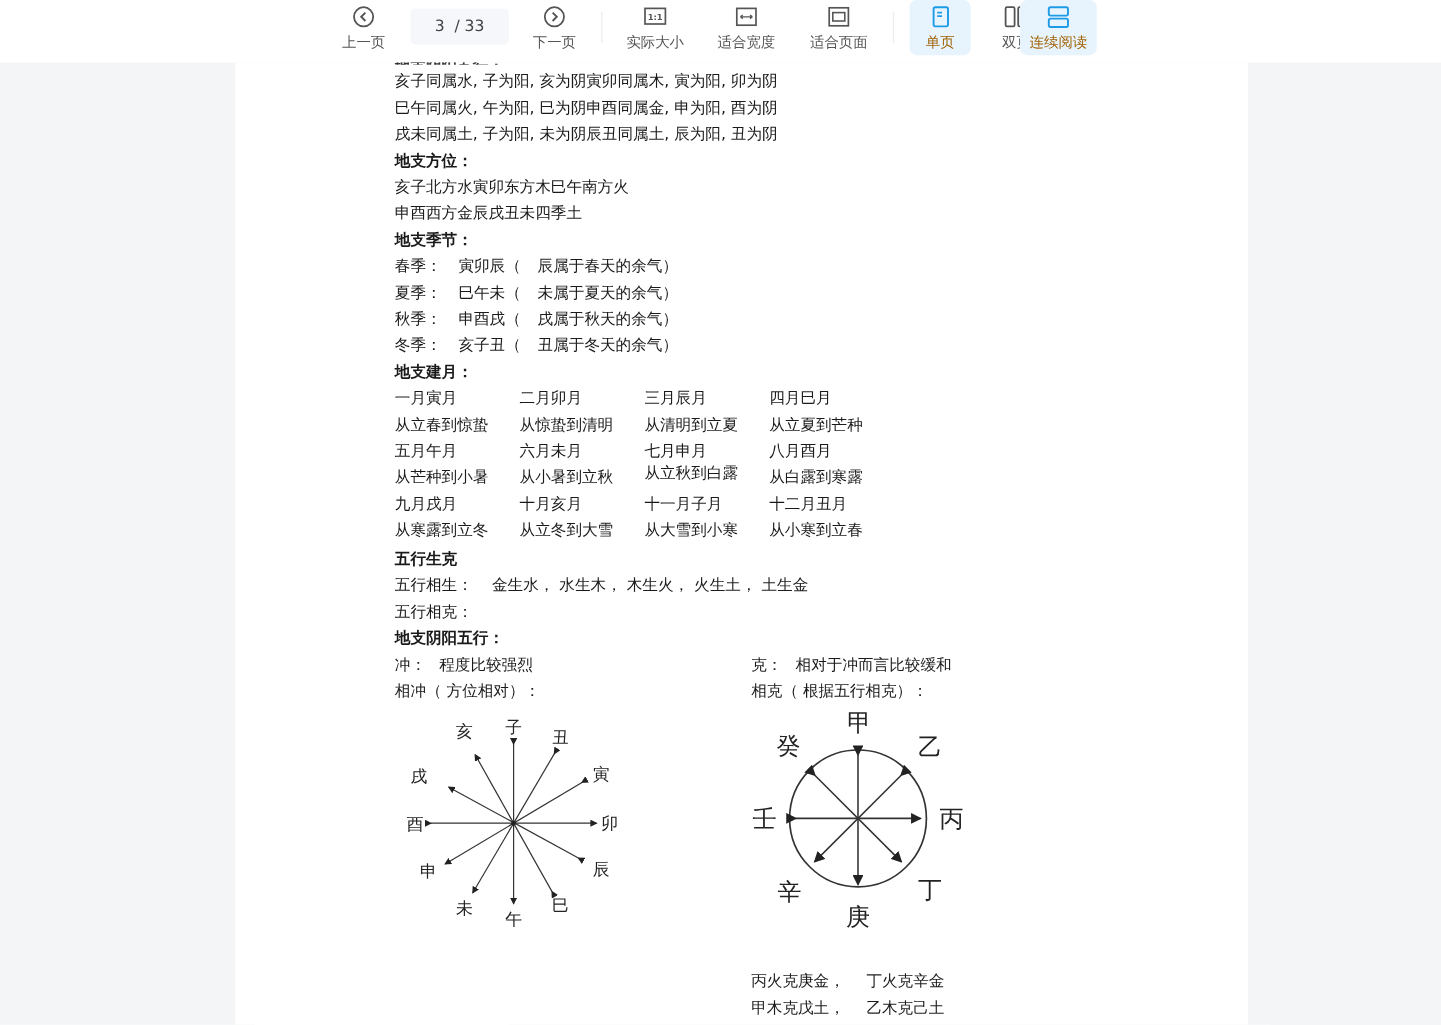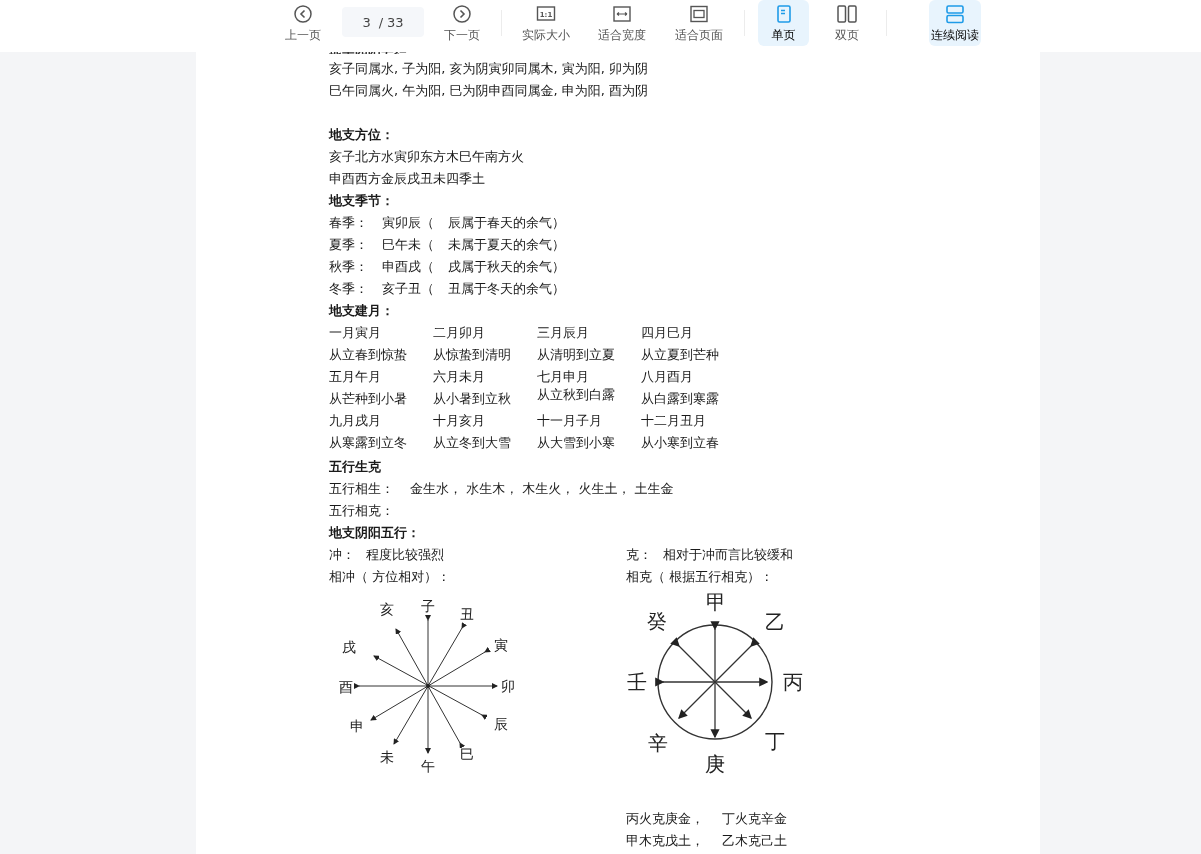--- a/index.html
+++ b/index.html
@@ -17,21 +17,21 @@
     z-index: 10;
   }
   .tb-btn {
     position: absolute; top: 0; height: 48px;
     display: flex; flex-direction: column; align-items: center; justify-content: flex-start;
     font-size: 12px; color: #555; cursor: pointer;
   }
   .tb-btn .ico { height: 22px; margin-top: 3px; display: flex; align-items: center; justify-content: center; }
   .tb-btn .lbl { margin-top: 2px; line-height: 16px; white-space: nowrap; }
   .tb-btn.active {
-    background: #e8f4fd; border-radius: 6px; color: #000000; text-align: center;
+    background: #e8f4fd; border-radius: 6px; color: #a16207; text-align: center;
   }
   .page-box {
     position: absolute; left: 342px; top: 7px; width: 82px; height: 30px;
     background: #f5f7fa; border-radius: 4px;
     font-size: 13px; color: #444;
     display: flex; align-items: center; justify-content: center;
   }
   .page-box span { margin: 0 2px; }
   .sep { position: absolute; top: 10px; width: 1px; height: 26px; background: #ececec; }
 
@@ -133,38 +133,39 @@
       <svg width="22" height="20" viewBox="0 0 22 20">
           <rect x="2" y="2" width="7.5" height="16" rx="1.2" fill="none" stroke="#555" stroke-width="1.5"></rect>
           <rect x="12.5" y="2" width="7.5" height="16" rx="1.2" fill="none" stroke="#555" stroke-width="1.5"></rect>
         </svg>
     </span>
     <span class="lbl">双页</span>
   </div>
 
   <div class="sep" style="left:886px;"></div>
 
-  <div class="tb-btn active" style="left:929px;width:52px;height:46px;">
+  <div class="tb-btn active" style="left:850px;width:64px;height:46px;">
     <span class="ico">
       <svg width="22" height="20" viewBox="0 0 22 20">
           <rect x="3" y="2" width="16" height="7" rx="1.5" fill="none" stroke="#1e9be8" stroke-width="1.6"></rect>
           <rect x="3" y="11.5" width="16" height="7" rx="1.5" fill="none" stroke="#1e9be8" stroke-width="1.6"></rect>
         </svg>
     </span>
     <span class="lbl">连续阅读</span>
   </div>
 </div>
 
 <div class="page">
   <div class="doc">
 
     <div class="cutline">地支阴阳五行：</div>
 
     <div class="line" style="top:6px;">亥子同属水, 子为阳, 亥为阴寅卯同属木, 寅为阳, 卯为阴</div>
     <div class="line" style="top:28px;">巳午同属火, 午为阳, 巳为阴申酉同属金, 申为阳, 酉为阴</div>
+    <div class="line" style="top:50px;">戌未同属土, 子为阳, 未为阴辰丑同属土, 辰为阳, 丑为阴</div>
 
     <div class="line b" style="top:72px;">地支方位：</div>
     <div class="line" style="top:94px;">亥子北方水寅卯东方木巳午南方火</div>
     <div class="line" style="top:116px;">申酉西方金辰戌丑未四季土</div>
 
     <div class="line b" style="top:138px;">地支季节：</div>
 
     <div class="col" style="left:133px;top:160px;">春季：</div>
     <div class="col" style="left:186px;top:160px;">寅卯辰（</div>
     <div class="col" style="left:252px;top:160px;">辰属于春天的余气）</div>

